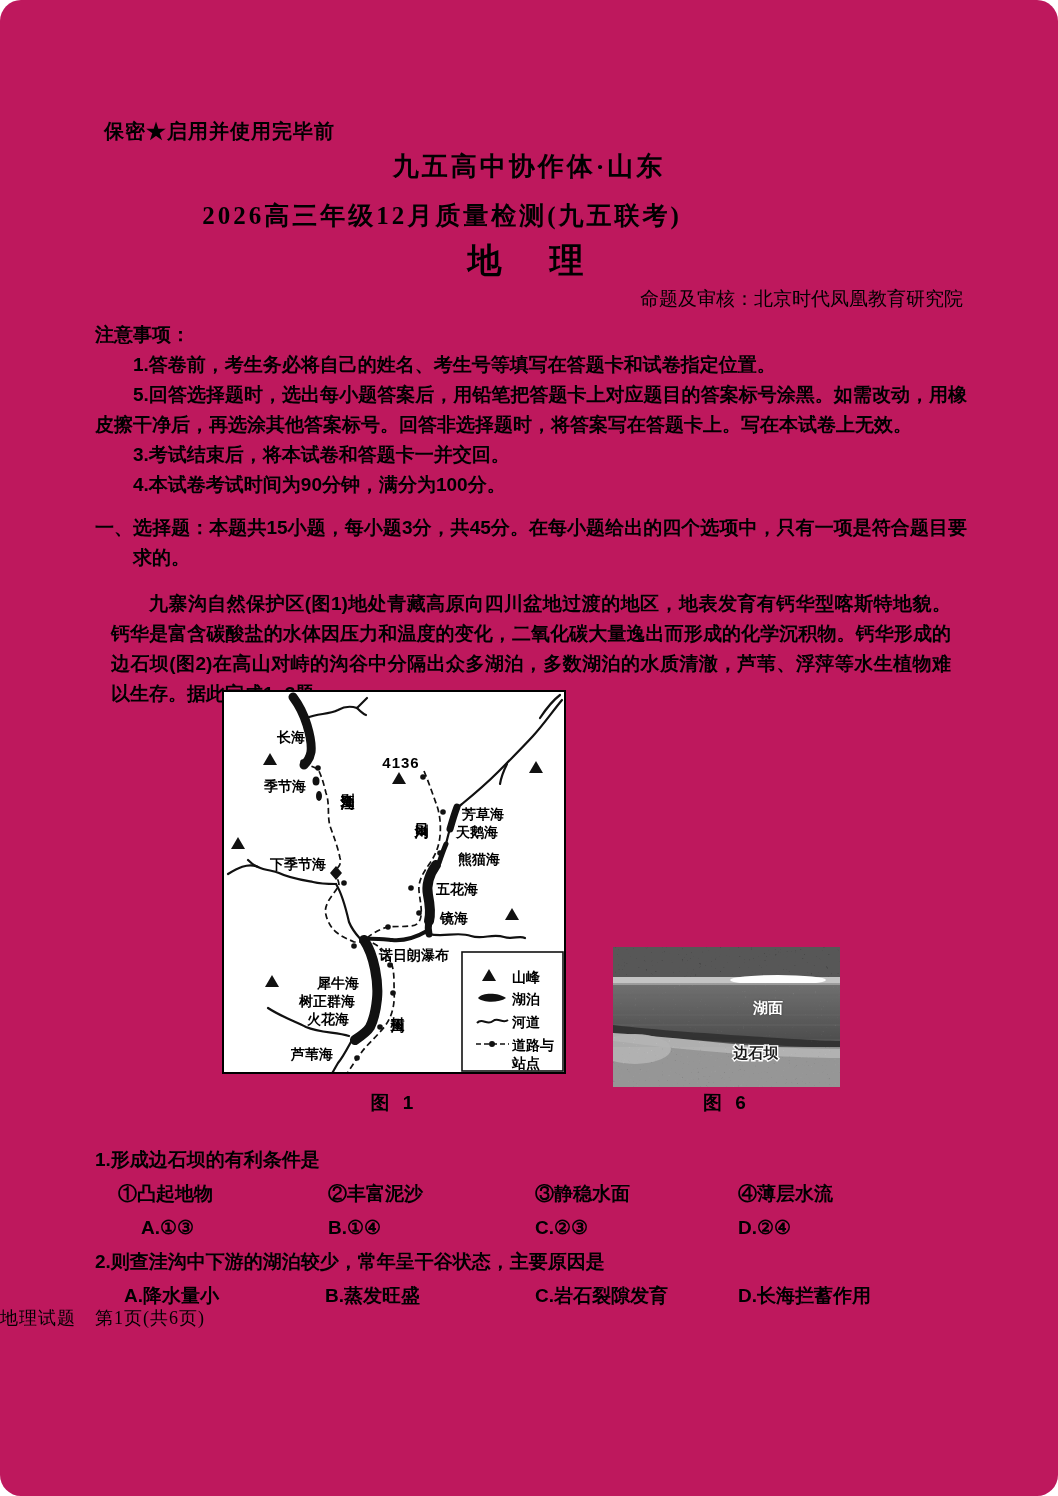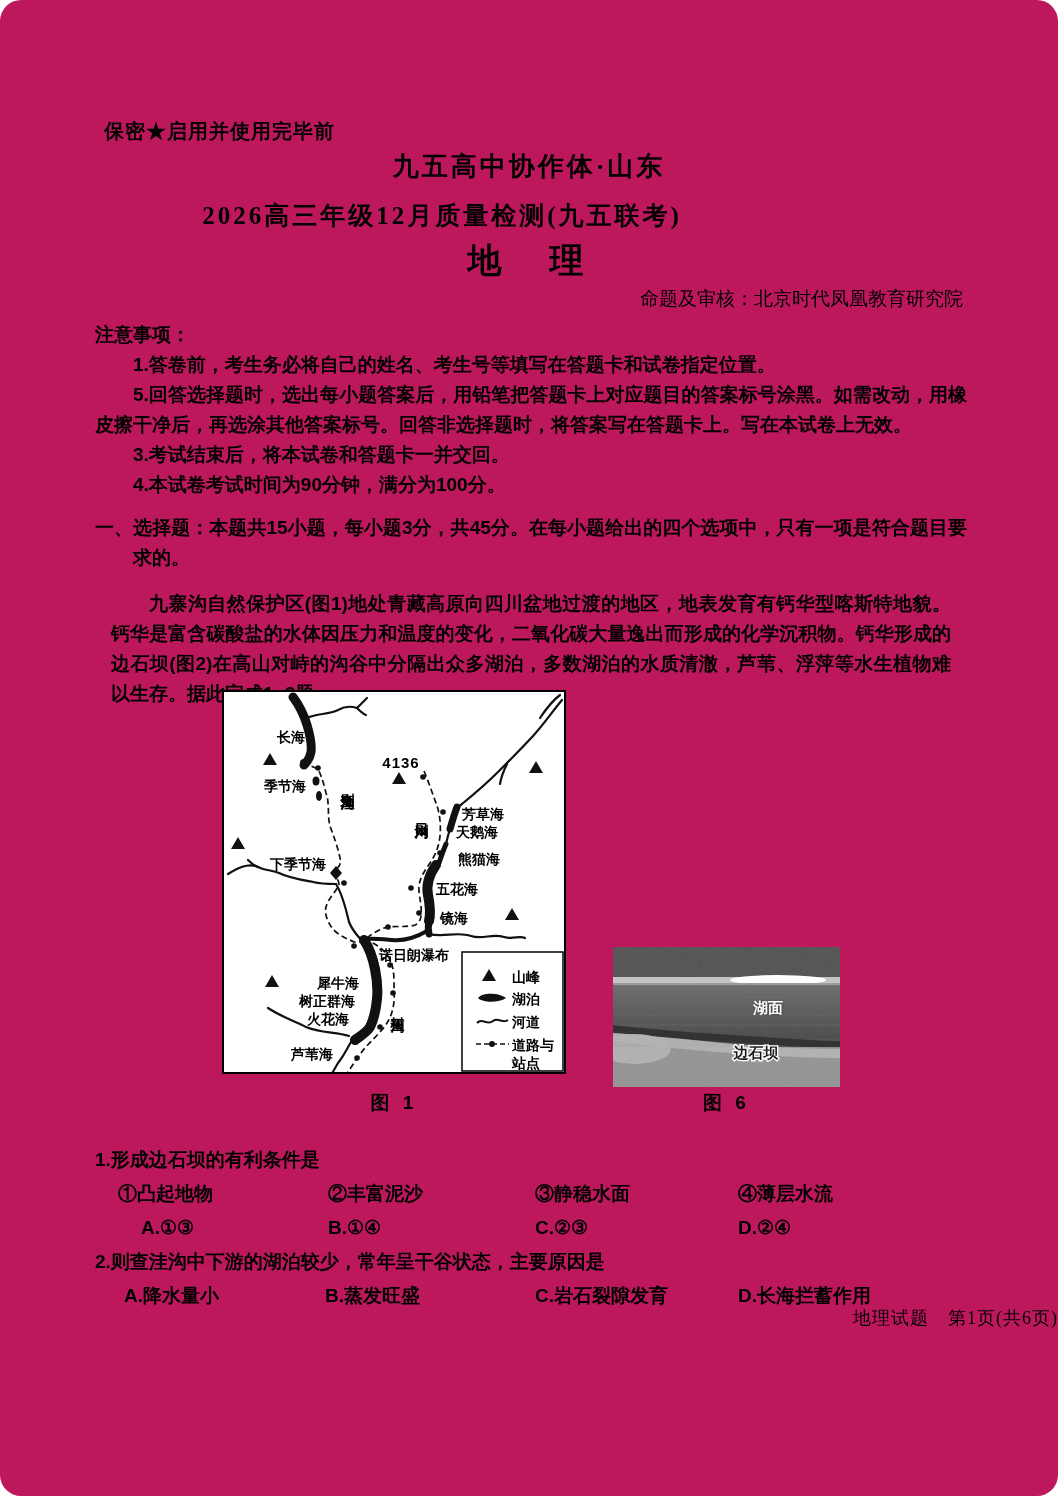--- a/index.html
+++ b/index.html
@@ -25,21 +25,21 @@
   .fig1-cap{left:222px;top:1090px;width:344px;text-align:center;font-size:19px;font-weight:600;letter-spacing:4px;}
   .photo{left:613px;top:947px;width:227px;height:140px;}
   .fig2-cap{left:613px;top:1090px;width:227px;text-align:center;font-size:19px;font-weight:600;letter-spacing:4px;}
   
   .questions{left:95px;top:1143px;width:872px;font-size:19px;font-weight:600;}
   .qrow{height:34px;line-height:34px;white-space:nowrap;}
   .grid{display:grid;height:34px;line-height:34px;}
   .g-sub{padding-left:23px;grid-template-columns:210px 207px 203px auto;}
   .g-q1o{padding-left:46px;grid-template-columns:187px 207px 203px auto;}
   .g-q2o{padding-left:29px;grid-template-columns:201px 210px 203px auto;}
-  .footer{left:0;top:1306px;width:1058px;text-align:right;font-family:"Liberation Serif",serif;font-size:18px;letter-spacing:1px;}
+  .footer{left:0;top:1306px;width:1058px;text-align:left;font-family:"Liberation Serif",serif;font-size:18px;letter-spacing:1px;}
   
   .map-box svg{display:block;}
   .mlab{font-family:"Liberation Sans",sans-serif;font-size:14px;font-weight:700;fill:#000;}
   .mlab-v{writing-mode:vertical-rl;text-orientation:upright;letter-spacing:1px;}
   .elev{font-size:15px;letter-spacing:1px;}
   
   .plab{font-family:"Liberation Sans",sans-serif;font-weight:700;font-size:15px;}
 </style>
 </head>
 <body>

